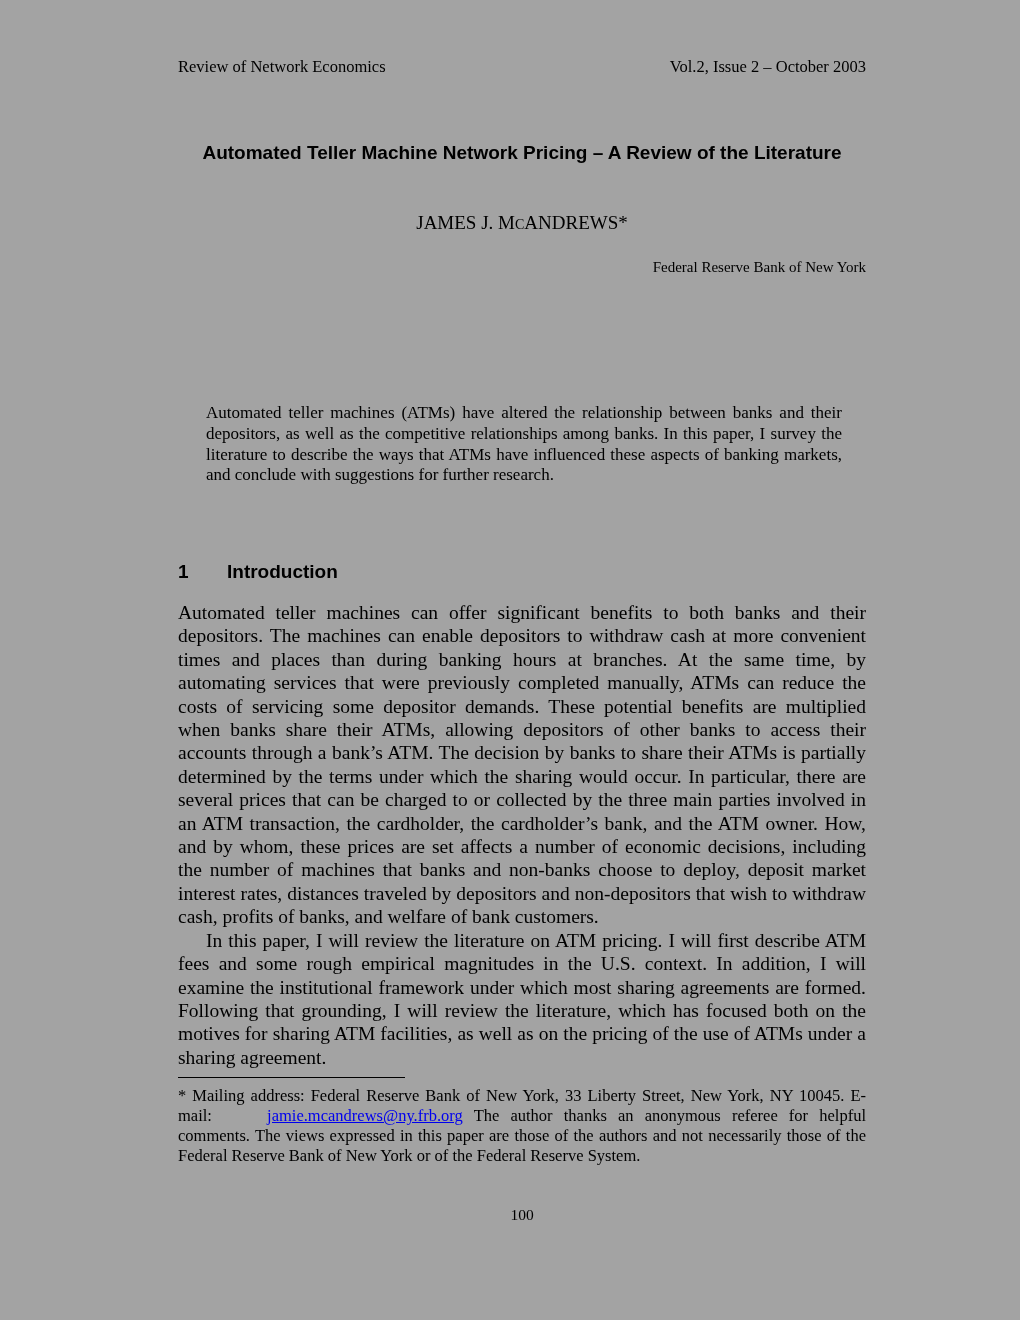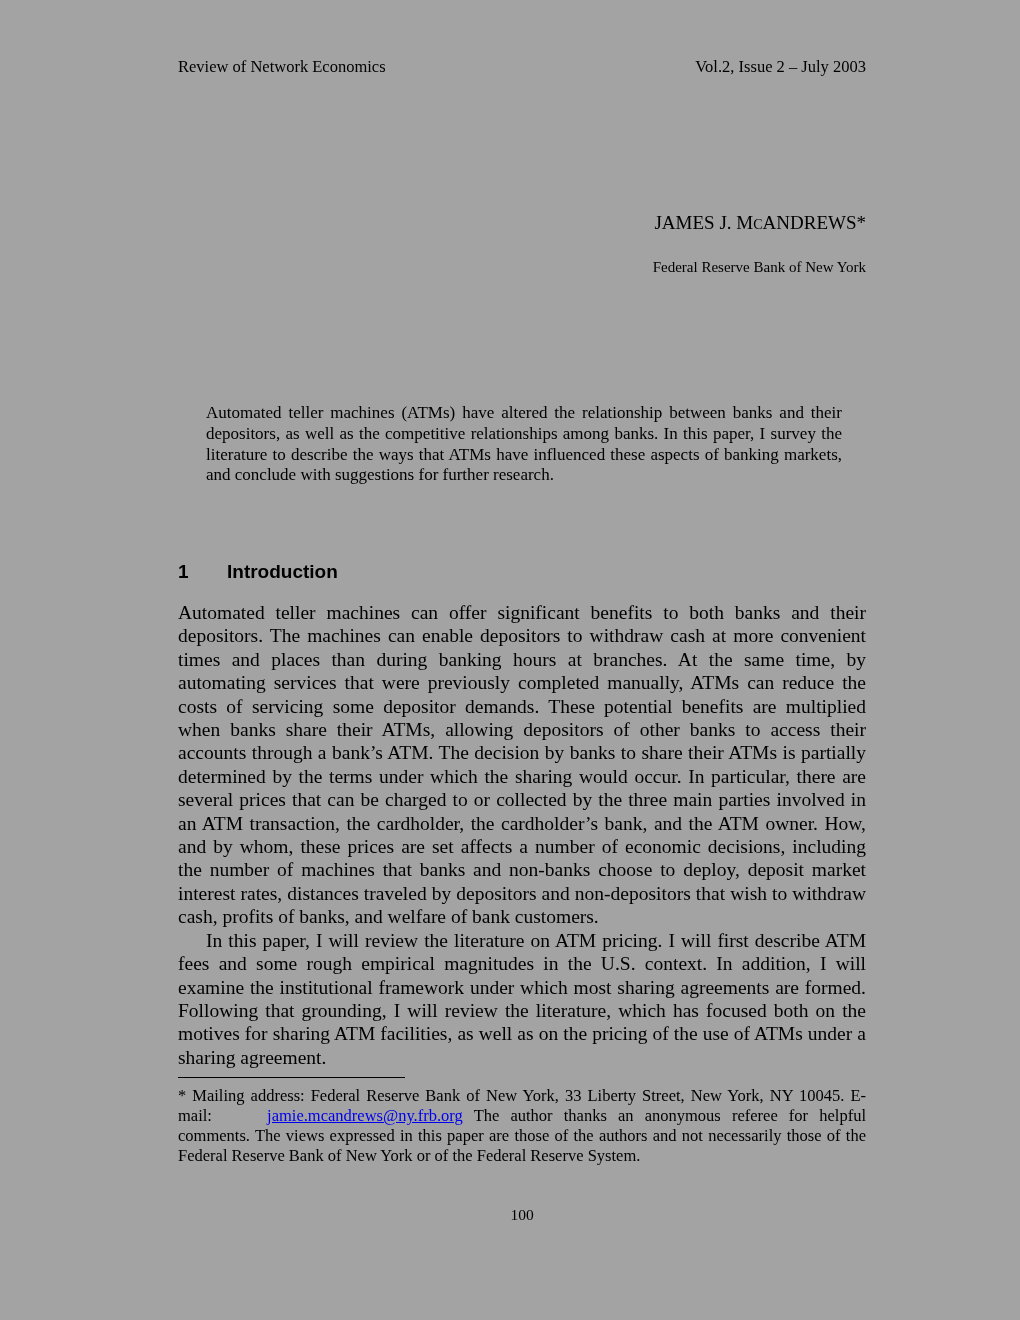--- a/index.html
+++ b/index.html
@@ -32,21 +32,21 @@
     font-family: "Liberation Sans", sans-serif;
     font-weight: bold;
     font-size: 19px;
     line-height: 24px;
   }
   .author-line {
     position: absolute;
     top: 211px;
     left: 178px;
     width: 688px;
-    text-align: right;
+    text-align: center;
     font-size: 19px;
     line-height: 23px;
   }
   .author-line .smallcap { font-size: 14px; }
   .affiliation {
     position: absolute;
     top: 258px;
     left: 178px;
     width: 688px;
     text-align: right;
@@ -127,23 +127,24 @@
     line-height: 19px;
   }
 </style>
 </head>
 <body>
 
 <div class="page">
 
   <div class="running-header">
     <span>Review of Network Economics</span>
-    <span>Vol.2, Issue 2 – July 2003</span>
+    <span>Vol.2, Issue 2 – October 2003</span>
   </div>
 
+  <div class="paper-title">Automated Teller Machine Network Pricing – A Review of the Literature</div>
 
   <div class="author-line"><span>JAMES J. M</span><span class="smallcap">C</span><span>ANDREWS*</span></div>
 
   <div class="affiliation">Federal Reserve Bank of New York</div>
 
 
   <div class="abstract-body">Automated teller machines (ATMs) have altered the relationship between banks and their depositors, as well as the competitive relationships among banks. In this paper, I survey the literature to describe the ways that ATMs have influenced these aspects of banking markets, and conclude with suggestions for further research.</div>
 
   <div class="section-heading">
     <span class="section-number">1</span><span>Introduction</span>

